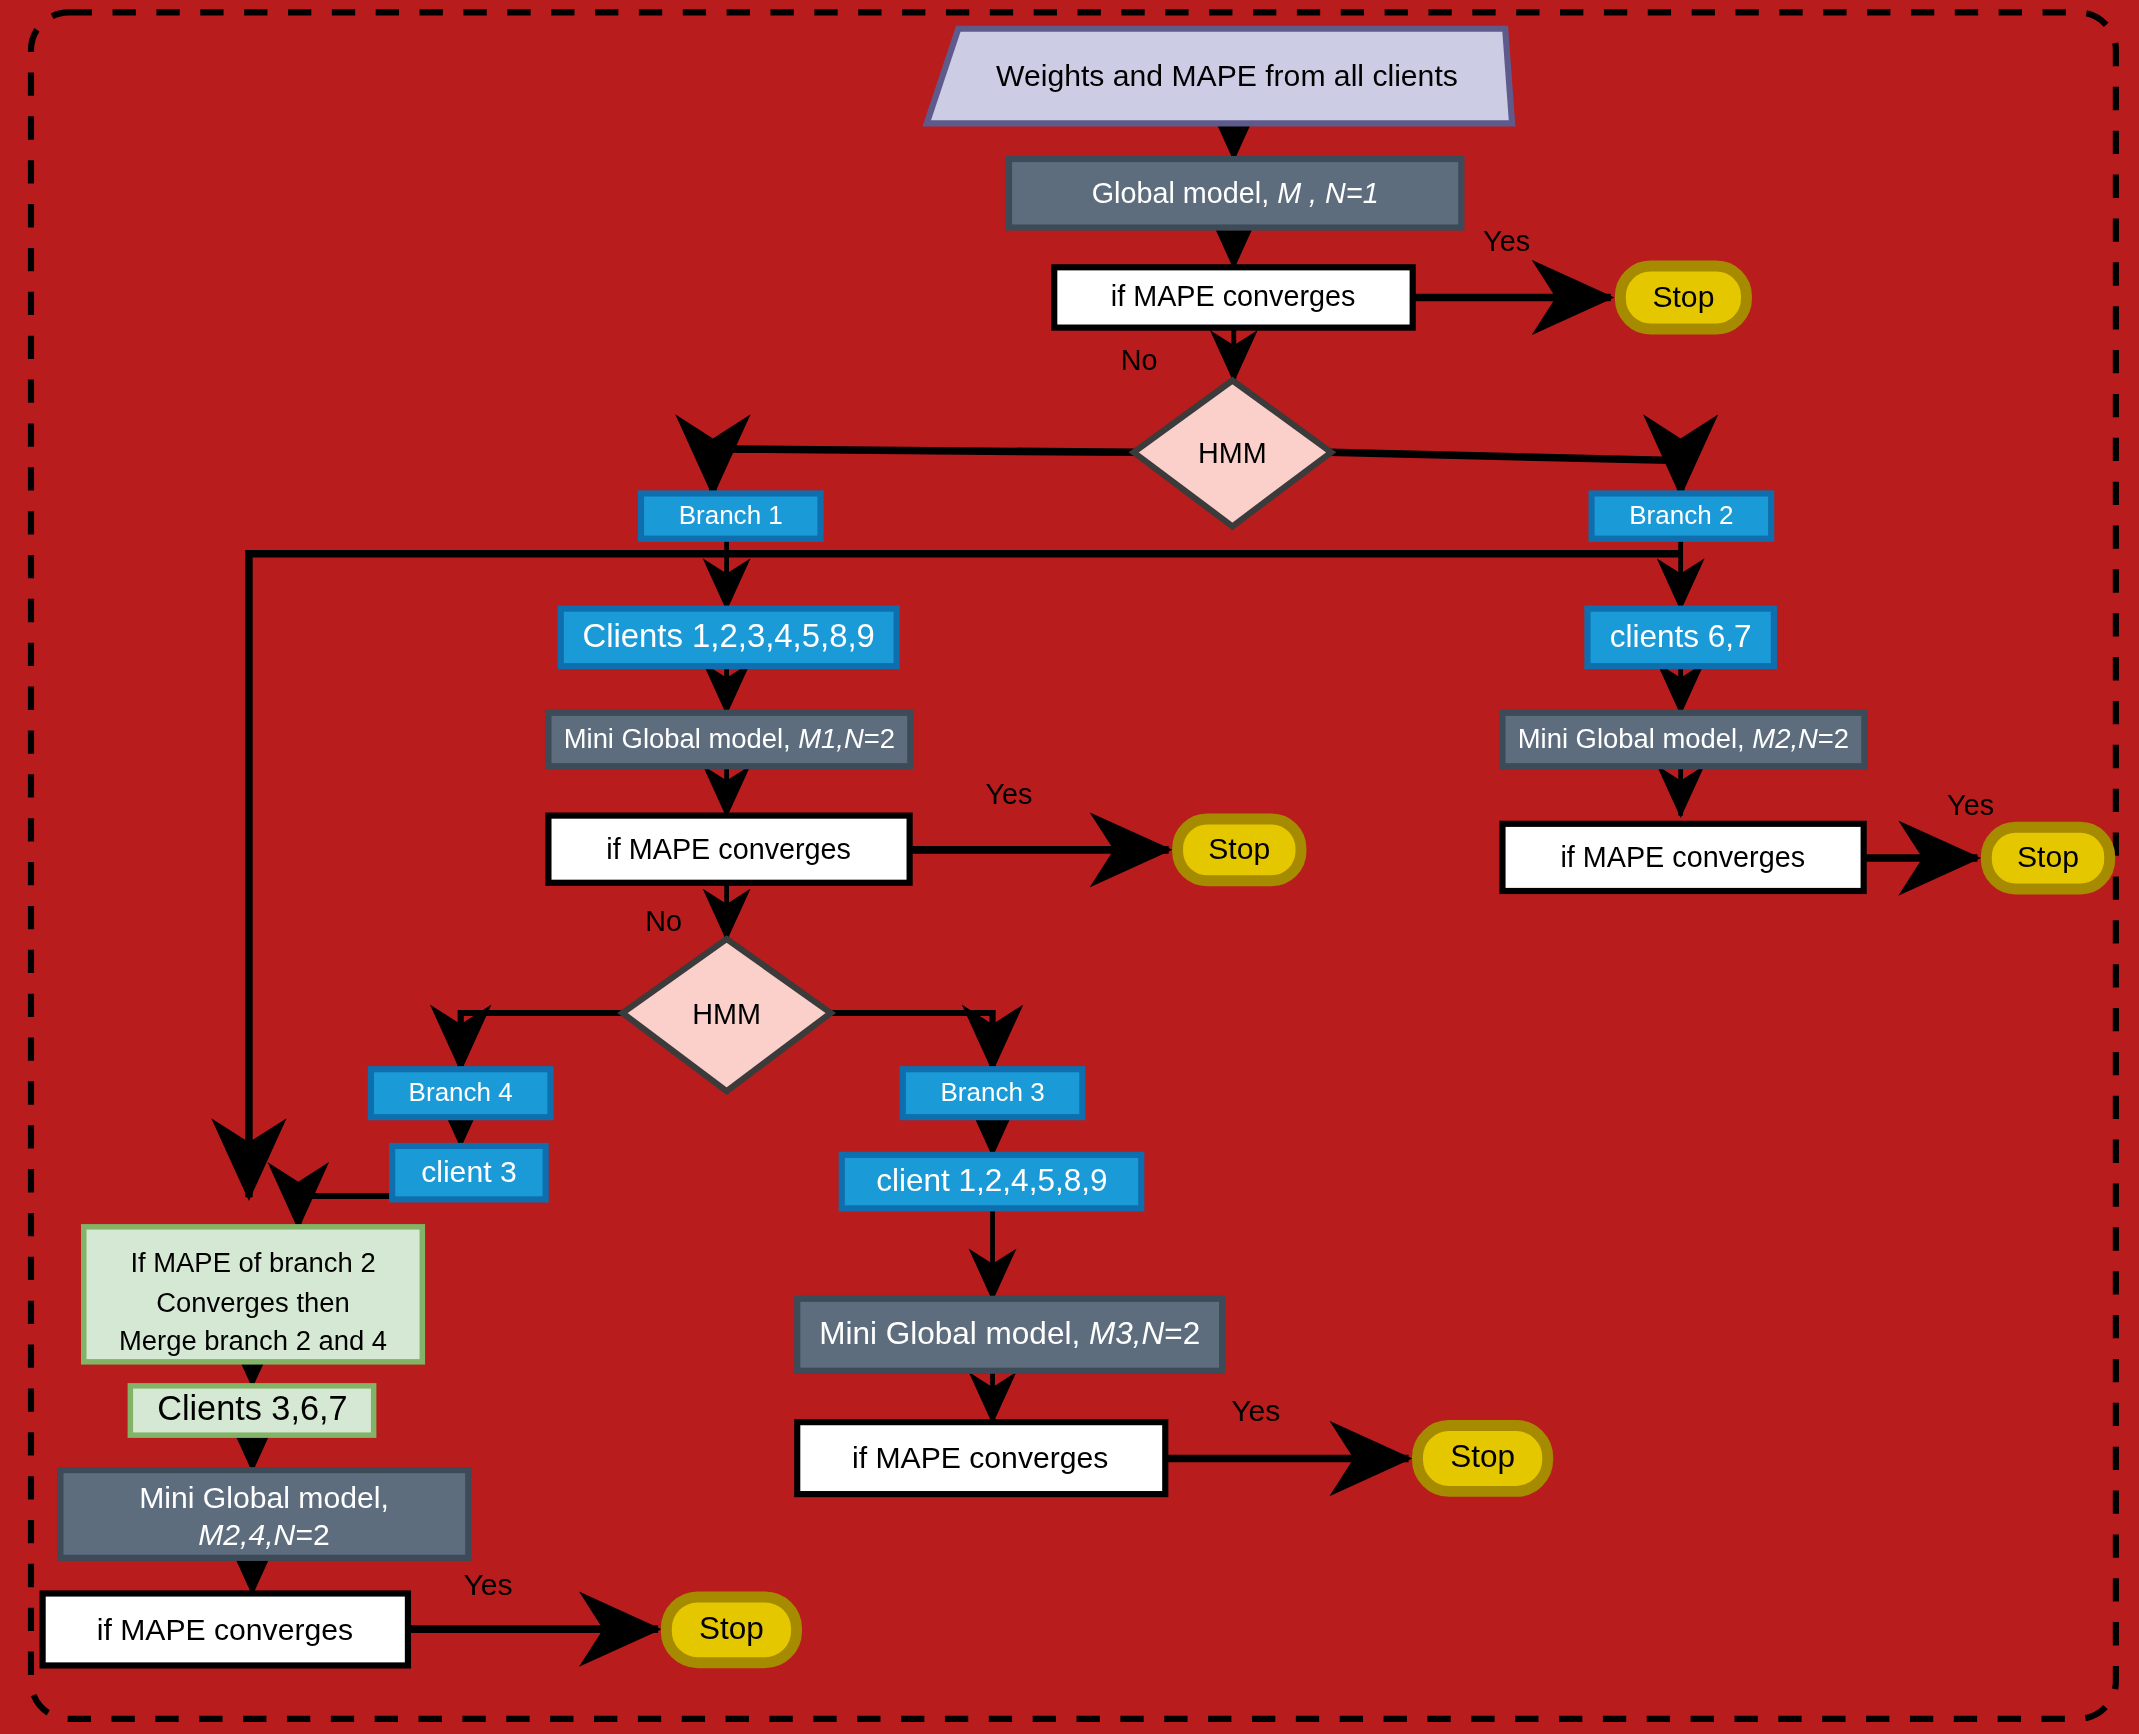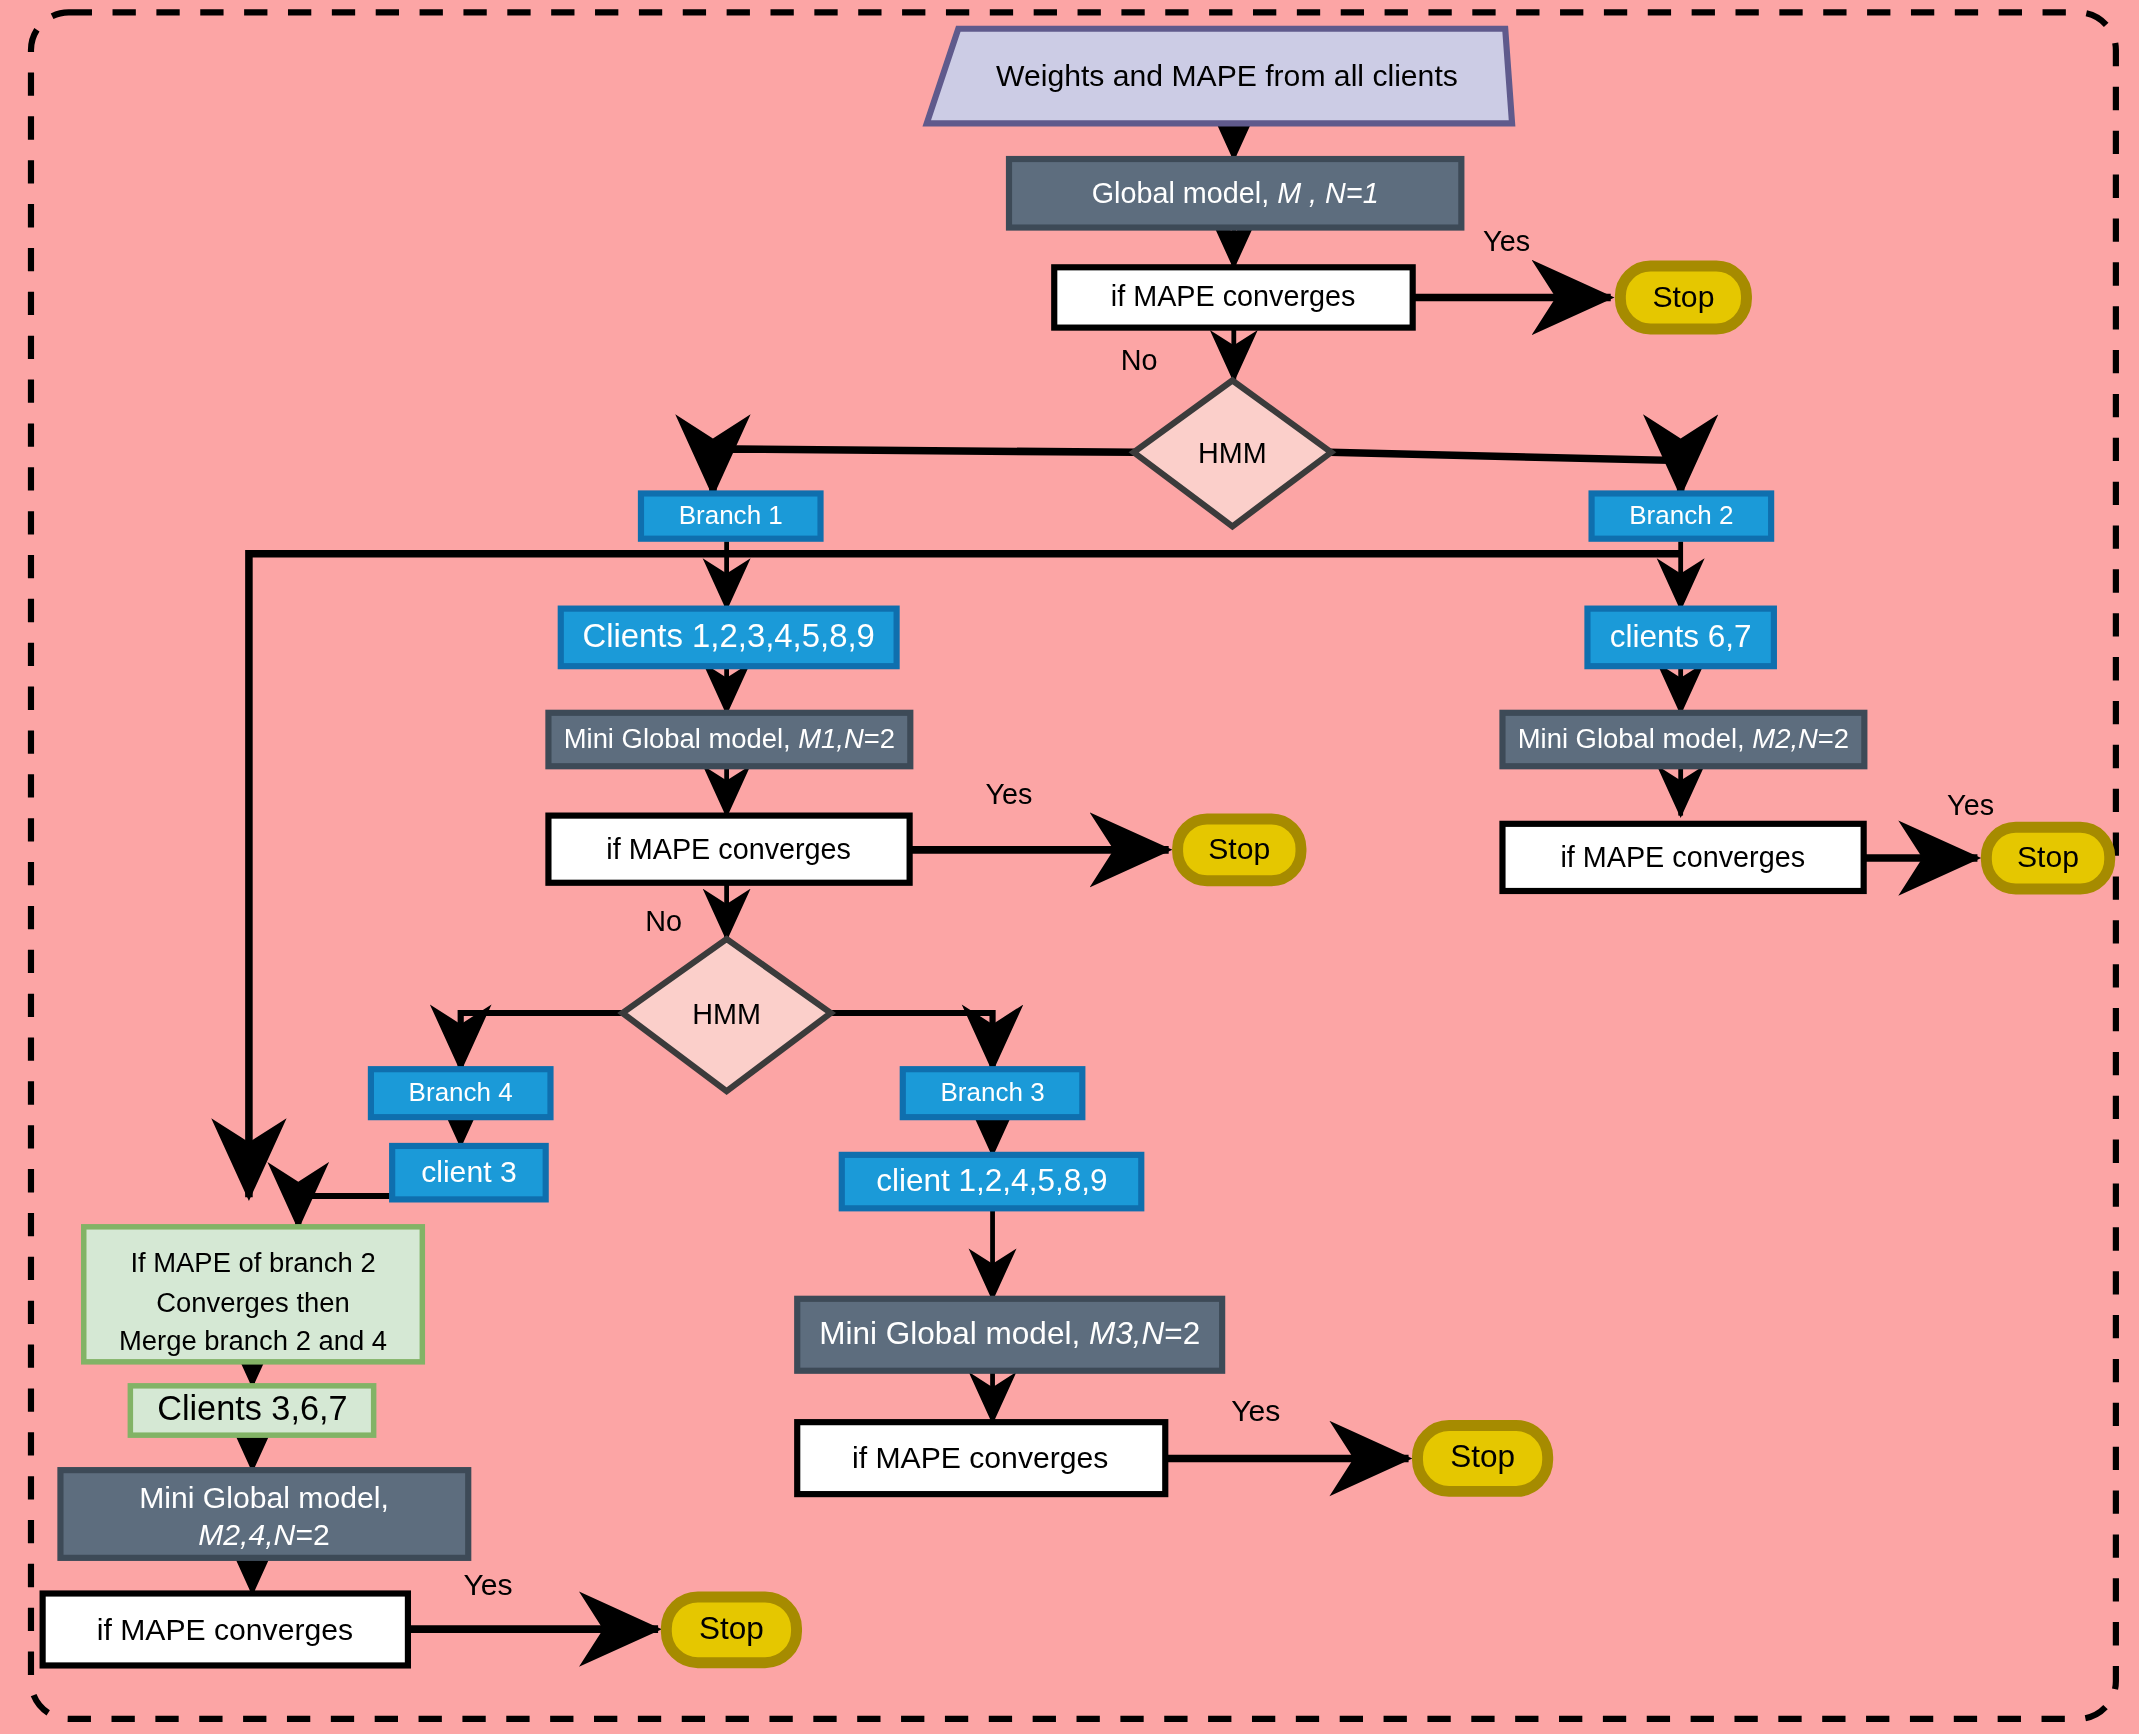--- a/index.html
+++ b/index.html
@@ -1,17 +1,17 @@
 <!DOCTYPE html>
 <html style="font-size:11px"><head>
 <meta charset="utf-8">
 <style>
   html,body{margin:0;padding:0;background:#ffffff;}
   body{font-family:"Liberation Sans",sans-serif;}
-  #stage{position:relative;width:2140px;height:1734px;background:#fca5a5;overflow:hidden;}
+  #stage{position:relative;width:2140px;height:1734px;background:#b91c1c;overflow:hidden;}
   svg{display:block;}
   .nodeLabel{font-family:"Liberation Sans",sans-serif;dominant-baseline:middle;text-anchor:middle;}
   .ital{font-style:italic;}
 </style>
 </head>
 <body>
 
 <div id="stage">
 <svg width="2140" height="1734" viewBox="0 0 3122 2530" xmlns="http://www.w3.org/2000/svg">
 

